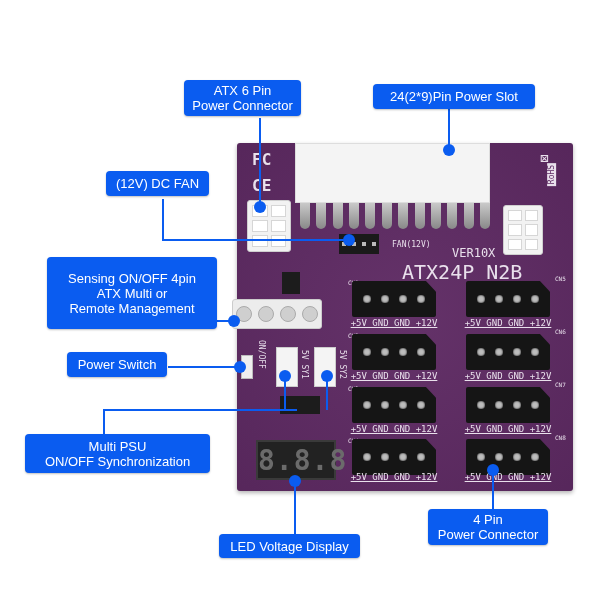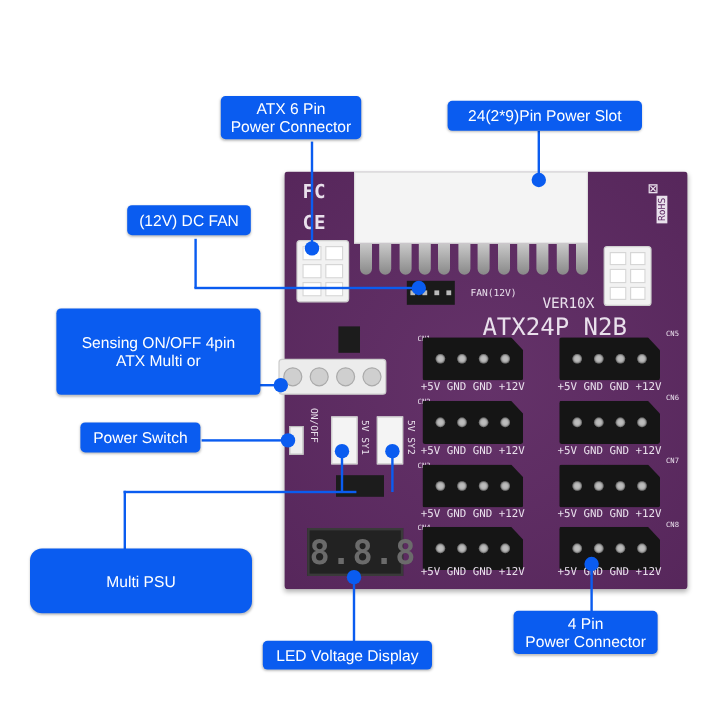--- a/index.html
+++ b/index.html
@@ -19,21 +19,21 @@
     box-shadow: 0 2px 4px rgba(0,0,0,0.3);
   }
   .silk { position:absolute; color:#e9e0ec; font-family:"DejaVu Sans Mono", monospace; }
   .slot24 { position:absolute; left:295px; top:143px; width:195px; height:60px; background:#f4f4f4; border:1px solid #ddd; box-sizing:border-box; }
   .pins { position:absolute; left:300px; top:203px; width:190px; height:28px; display:flex; justify-content:space-between; }
   .pin { width:10px; height:26px; background:linear-gradient(#c9c9c9,#888); border-radius:0 0 5px 5px; }
   .conn6 { position:absolute; background:#f2f2f2; border:1px solid #cfcfcf; border-radius:3px; display:grid; grid-template-columns:1fr 1fr; gap:3px; padding:4px; box-sizing:border-box; }
   .conn6 div { background:#ffffff; border:1px solid #d6d6d6; }
   .molex { position:absolute; width:84px; height:36px; background:#151515; border-radius:2px; display:flex; justify-content:space-around; align-items:center; padding:0 6px; box-sizing:border-box; clip-path: polygon(0 0, 88% 0, 100% 30%, 100% 100%, 0 100%); }
   .molex span { width:8px; height:8px; border-radius:50%; background:#bdbdbd; box-shadow: inset 0 0 2px #000; }
-  .molex-lbl { position:absolute; width:90px; color:#e9e0ec; font-family:"DejaVu Sans Mono", monospace; font-size:9px; text-align:center; white-space:nowrap; }
+  .molex-lbl { position:absolute; width:90px; color:#e9e0ec; font-family:"DejaVu Sans Mono", monospace; font-size:9px; text-align:center; white-space:nowrap;text-decoration:underline; }
   .cn { position:absolute; color:#e9e0ec; font-size:6px; font-family:"DejaVu Sans Mono", monospace; }
   .led { position:absolute; left:256px; top:440px; width:80px; height:40px; background:#222; border:2px solid #3a3a3a; box-sizing:border-box; display:flex; justify-content:space-around; align-items:center; color:#6b6b6b; font-family:"DejaVu Sans Mono", monospace; font-size:28px; font-weight:bold; letter-spacing:1px; }
   .chip { position:absolute; background:#1c1c1c; }
   .fanconn { position:absolute; left:339px; top:234px; width:40px; height:20px; background:#1a1a1a; display:flex; justify-content:space-around; align-items:center; }
   .fanconn span { width:4px; height:4px; background:#bbb; }
   .molex-in { position:absolute; left:232px; top:299px; width:90px; height:30px; background:#ececec; border:1px solid #ccc; border-radius:3px; display:flex; justify-content:space-around; align-items:center; box-sizing:border-box; }
   .molex-in span { width:14px; height:14px; border-radius:50%; background:#cfcfcf; border:1px solid #aaa; }
   .sw { position:absolute; background:#efefef; border:1px solid #bcbcbc; }
   .jst { position:absolute; width:20px; height:38px; background:#f4f4f4; border:1px solid #ccc; }
 </style>
@@ -219,26 +219,28 @@
 </div>
 <div class="label" style="left:373px;top:84px;width:162px;height:25px;">
   <span>24(2*9)Pin Power Slot</span>
 </div>
 <div class="label" style="left:106px;top:171px;width:103px;height:25px;justify-content:center;">
   <span>(12V) DC FAN</span>
 </div>
 <div class="label" style="left:18px;top:257px;width:170px;height:72px;margin-left:29px;">
   <span>Sensing ON/OFF 4pin</span>
   <span>ATX Multi or</span>
+  <span>Remote Management</span>
 </div>
 <div class="label" style="left:67px;top:352px;width:100px;height:25px;">
   <span>Power Switch</span>
 </div>
-<div class="label" style="left:25px;top:457px;width:185px;height:54px;border-radius:10px;">
+<div class="label" style="left:25px;top:434px;width:185px;height:39px;">
   <span>Multi PSU</span>
+  <span>ON/OFF Synchronization</span>
 </div>
 <div class="label" style="left:219px;top:534px;width:141px;height:24px;">
   <span>LED Voltage Display</span>
 </div>
 <div class="label" style="left:428px;top:509px;width:120px;height:36px;">
   <span>4 Pin</span>
   <span>Power Connector</span>
 </div>
 
 </body></html>

